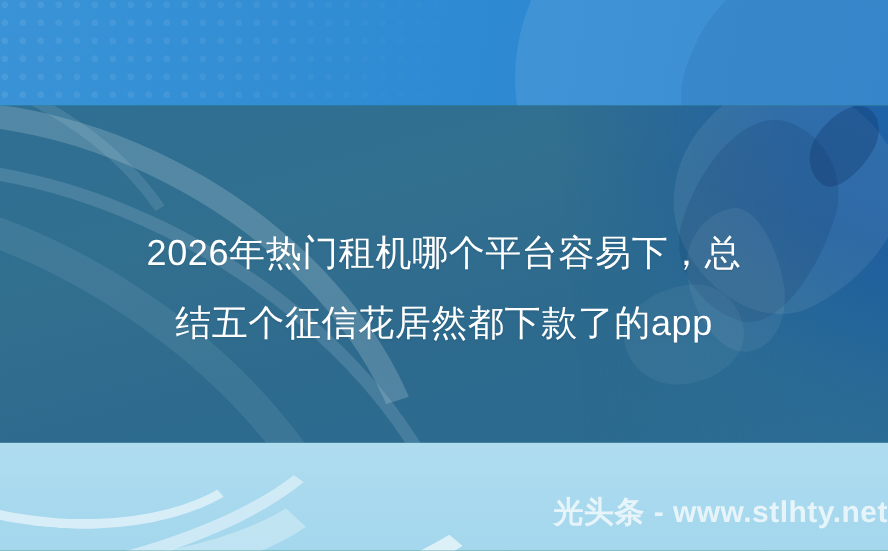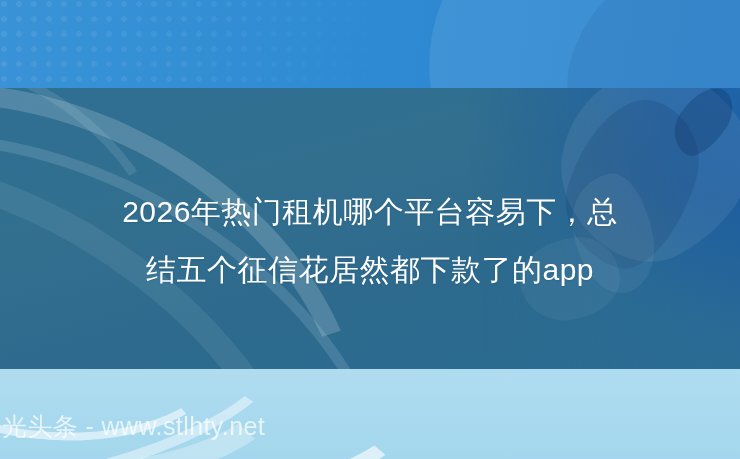--- a/index.html
+++ b/index.html
@@ -160,25 +160,25 @@
     line-height:58px;
     letter-spacing:0.5px;
     font-weight:400;
     white-space:pre-line;
     text-shadow:0 1px 2px rgba(0,0,0,0.10);
   }
 
   
   #watermark{
     position:absolute; left:0; top:410px; width:740px;
-    text-align:left;
+    text-align:right;
     color:rgba(255,255,255,0.72);
     font-size:25px;
     letter-spacing:0.4px;
-    font-weight:400;
+    font-weight:700;
     pointer-events:none;
   }
   #watermark .wm-right{padding-left:2px;}
 </style>
 </head>
 <body>
 
 <div id="banner">
 
   <div id="top-band">

